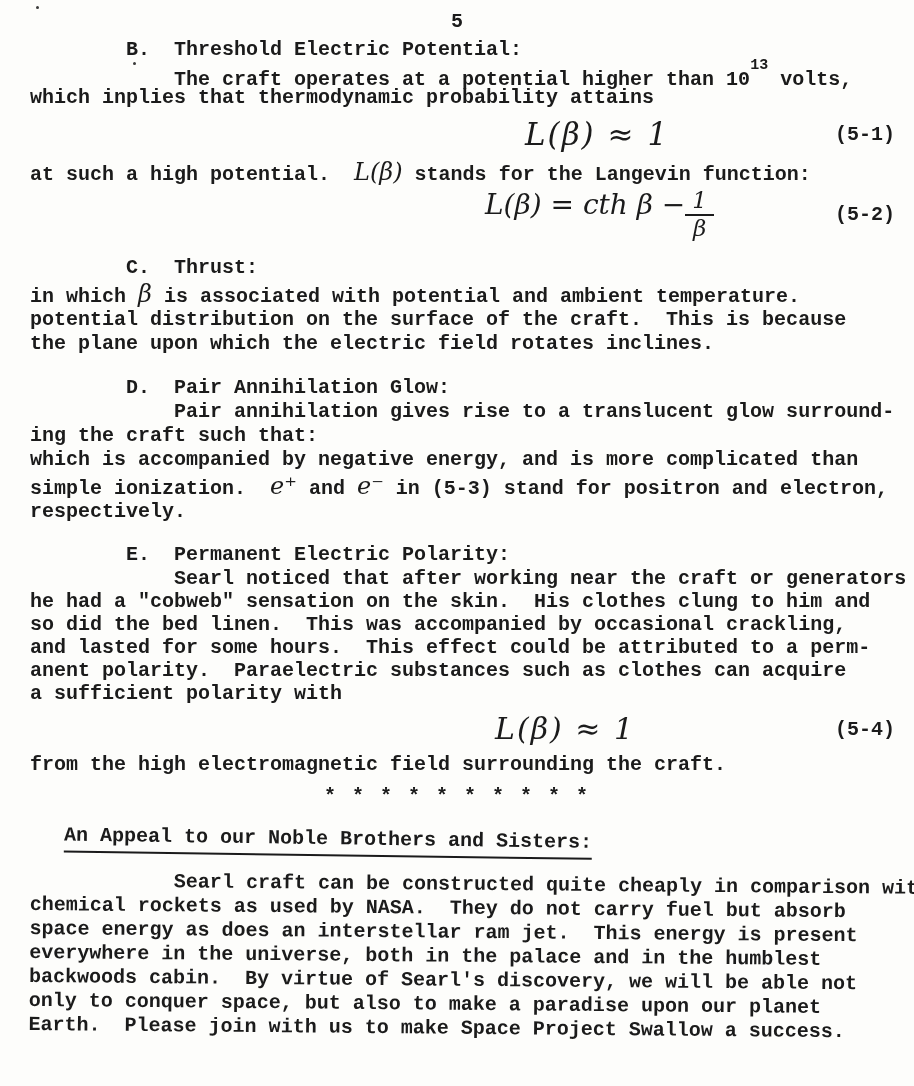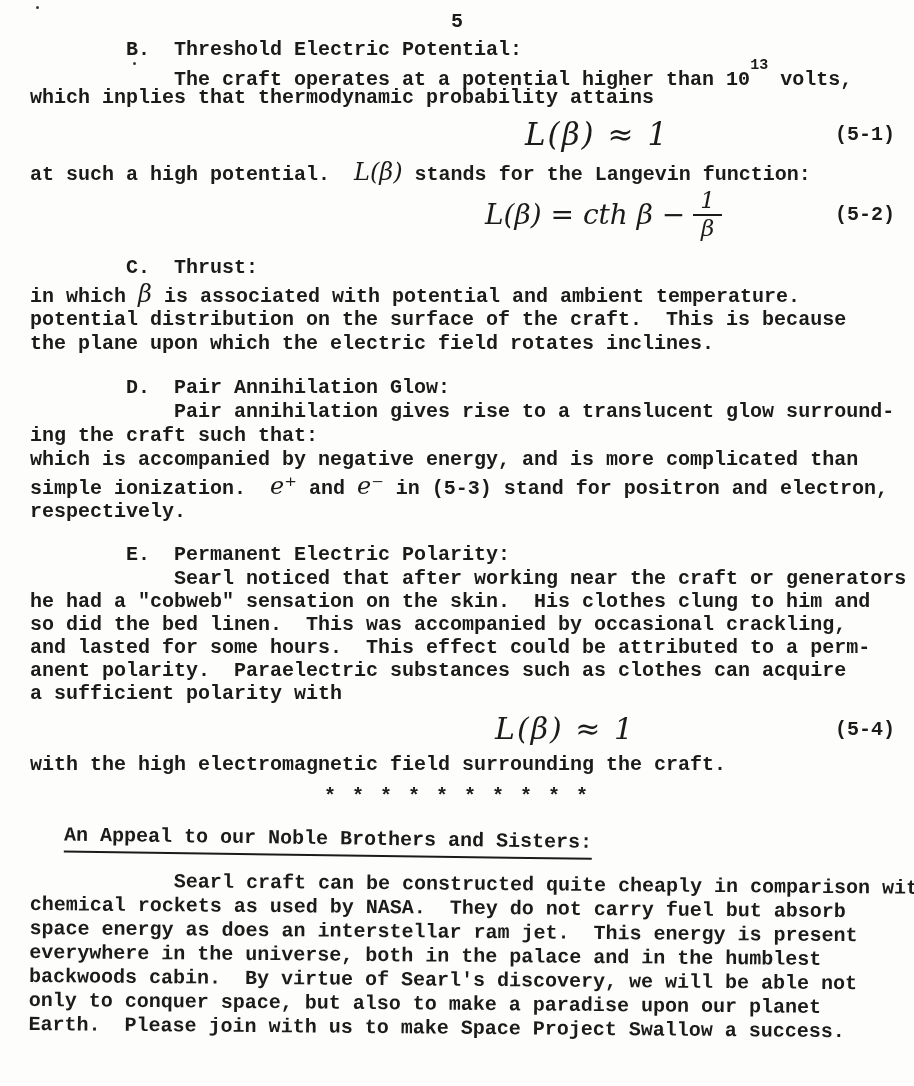--- a/index.html
+++ b/index.html
@@ -15,21 +15,21 @@
   .pagenum{text-align:center;height:24px;line-height:24px;margin-right:30px;}
   sup.tw{font-size:15px;position:relative;top:-8px;}
   .hw{font-family:"DejaVu Serif",serif;font-style:italic;font-weight:normal;font-size:24px;}
   .eqrow{position:relative;}
   .eqbody{position:absolute;font-family:"DejaVu Serif",serif;font-style:italic;font-weight:normal;}
   .eqnum{position:absolute;left:805px;top:50%;transform:translateY(-50%);
          font-family:"Liberation Mono",monospace;font-size:20px;font-weight:bold;font-style:normal;}
   .eq1row{height:48px;}
   .eq1row .eqbody{left:495px;top:6px;font-size:31px;letter-spacing:2px;}
   .eq2row{height:56px;}
-  .eq2row .eqbody{left:455px;top:2px;font-size:28px;display:flex;align-items:center;gap:8px;}
+  .eq2row .eqbody{left:455px;top:2px;font-size:28px;display:flex;align-items:flex-start;}
   .frac{display:inline-flex;flex-direction:column;align-items:center;font-size:23px;line-height:1.1;}
   .fnum{border-bottom:2px solid #1b1b1b;padding:0 7px 1px 7px;}
   .eq3row{height:40px;}
   .eq3row .eqbody{left:505px;top:2px;font-size:27px;letter-spacing:1px;}
   .eq4row{height:40px;}
   .eq4row .eqbody{left:465px;top:2px;font-size:30px;letter-spacing:2px;}
   .sep{text-align:center;letter-spacing:2px;height:24px;line-height:24px;white-space:pre;margin-right:30px;}
   .appeal-head{margin-top:14px;padding-left:34px;height:30px;
                transform:rotate(0.8deg);transform-origin:left center;}
   .underline{border-bottom:2px solid #1b1b1b;padding-bottom:4px;}
@@ -90,21 +90,21 @@
     <div class="e-line">so did the bed linen.  This was accompanied by occasional crackling,</div>
     <div class="e-line">and lasted for some hours.  This effect could be attributed to a perm-</div>
     <div class="e-line">anent polarity.  Paraelectric substances such as clothes can acquire</div>
     <div class="e-line">a sufficient polarity with</div>
 
     <div class="eqrow eq4row" style="margin-top:4px;">
       <span class="eqbody">L(β) ≈ 1</span>
       <span class="eqnum">(5-4)</span>
     </div>
 
-    <div class="line" style="margin-top:4px;">with the high electromagnetic field surrounding the craft.</div>
+    <div class="line" style="margin-top:4px;">from the high electromagnetic field surrounding the craft.</div>
 
     <div class="sep" style="margin-top:8px;">* * * * * * * * * *</div>
 
     <div class="appeal-head"><span class="underline">An Appeal to our Noble Brothers and Sisters:</span></div>
 
     <div class="appeal-para">
       <div class="line">            Searl craft can be constructed quite cheaply in comparison with</div>
       <div class="line">chemical rockets as used by NASA.  They do not carry fuel but absorb</div>
       <div class="line">space energy as does an interstellar ram jet.  This energy is present</div>
       <div class="line">everywhere in the universe, both in the palace and in the humblest</div>

